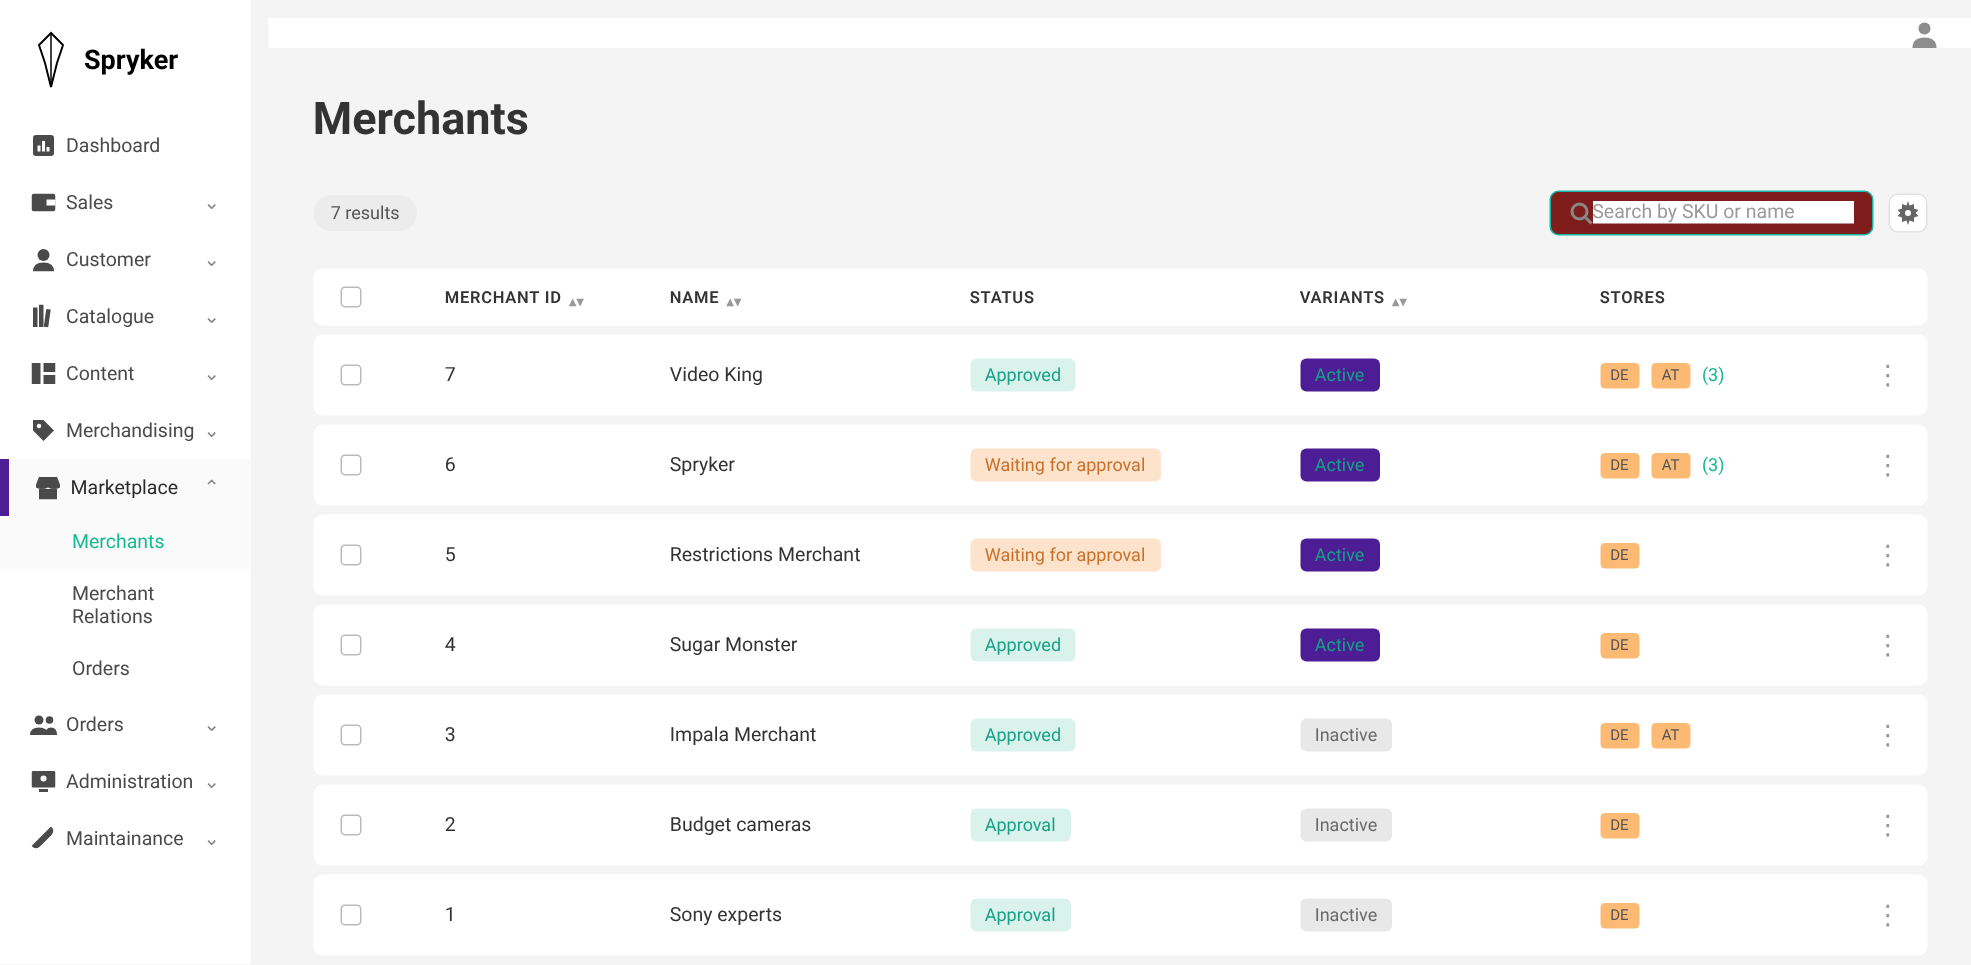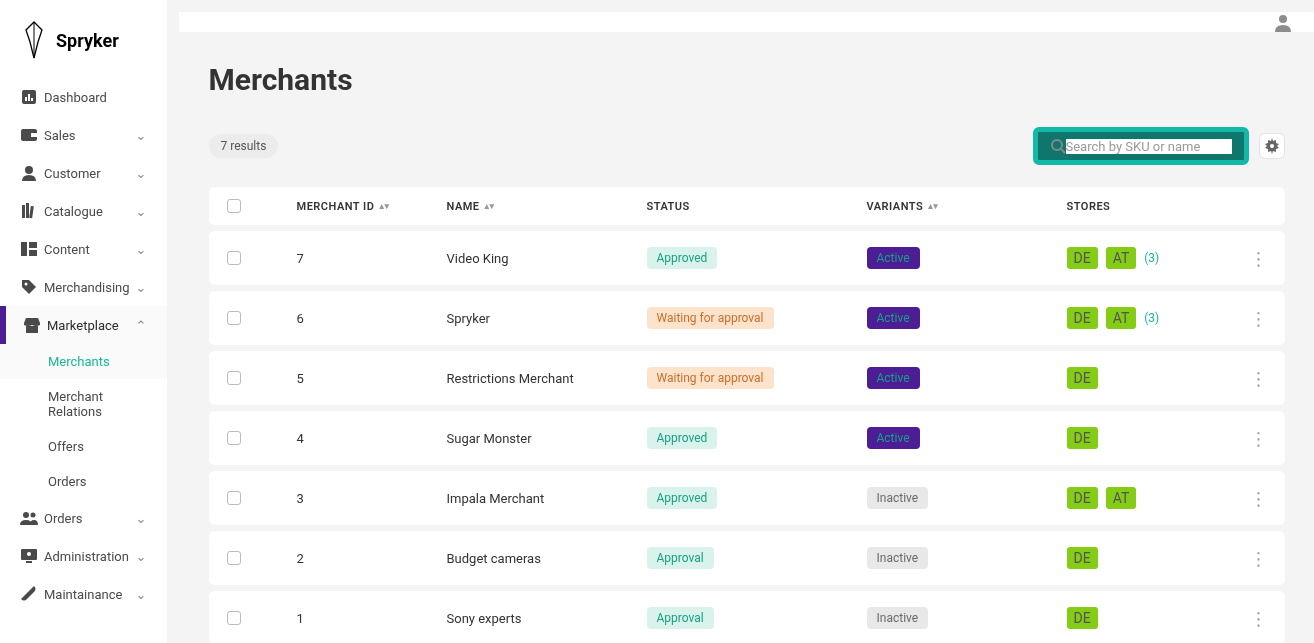--- a/index.html
+++ b/index.html
@@ -20,38 +20,38 @@
 .sub-item{padding:10px 20px 10px 48px;font-size:13px;color:#4a4a4a;cursor:pointer}
 .sub-item.sel{color:#17b995;background:#fafafa}
 .main{flex:1;display:flex;flex-direction:column}
 .topbar{height:38px;background:#fff;display:flex;justify-content:flex-end;align-items:center;padding:0 22px;margin-top:12px;margin-left:12px;margin-right:0}
 .avatar{color:#8d8d8d}
 .content{padding:30px 30px 0 42px}
 .page-title{font-size:30px;font-weight:700;color:#333;margin-bottom:30px}
 .toolbar{display:flex;align-items:center;justify-content:space-between;margin-bottom:22px}
 .results-pill{background:#ececec;color:#555;font-size:12px;padding:5px 12px;border-radius:12px}
 .right-tools{display:flex;align-items:center;gap:10px}
-.search-box{display:flex;align-items:center;background:#0f766e;border:5px solid #14b8a6;border-radius:6px;padding:6px 12px;width:216px}
+.search-box{display:flex;align-items:flex-start;background:#7f1d1d;border:1px solid #14b8a6;border-radius:6px;padding:6px 12px;width:216px}
 .search-box input{border:none;outline:none;font-size:13px;flex:1;color:#333}
 .search-box input::placeholder{color:#9a9a9a}
 .gear-btn{width:26px;height:26px;background:#fff;border:1px solid #e3e3e3;border-radius:6px;display:flex;align-items:center;justify-content:center;cursor:pointer;color:#666}
 .table-wrap{background:transparent}
 .thead,.trow{display:grid;grid-template-columns:70px 150px 200px 220px 200px 160px 40px;align-items:center}
 .thead{background:#fff;border-radius:6px;padding:12px 18px;font-size:11px;letter-spacing:.5px;color:#333;font-weight:600;margin-bottom:6px}
-.th{display:flex;align-items:center;gap:5px;text-transform:uppercase}
+.th{display:flex;align-items:flex-end;gap:5px;text-transform:uppercase}
 .sort-icon{color:#999;font-size:9px;display:flex;flex-direction:column;line-height:5px}
 .trow{background:#fff;border-radius:6px;padding:16px 18px;margin-bottom:6px;font-size:13px;color:#333}
 .chk{width:14px;height:14px;border:1.5px solid #bbb;border-radius:3px;cursor:pointer}
 .badge{display:inline-block;padding:4px 10px;border-radius:4px;font-size:12px}
 .b-approved{background:#d9f3ec;color:#17a085}
 .b-waiting{background:#fde2cc;color:#c9702a}
 .b-active{background:#4c1d95;color:#17a085}
 .b-inactive{background:#e8e8e8;color:#6a6a6a}
 .stores{display:flex;gap:8px;align-items:center}
-.store{background:#84cc16;color:#555;font-size:14px;padding:3px 7px;border-radius:3px}
+.store{background:#fdba74;color:#555;font-size:10px;padding:3px 7px;border-radius:3px}
 .store-more{color:#17b995;font-size:12px}
 .row-menu{color:#999;cursor:pointer;text-align:right;font-size:18px;letter-spacing:-1px}
 svg{display:block}
 </style>
 </head>
 <body>
 
 <div class="app">
   <aside class="sidebar">
     <div class="logo-wrap">
@@ -131,21 +131,20 @@
               <path d="M0 5 L2 0 L14 0 L16 5 L16 7 Q12 9 8 7 Q4 9 0 7 Z" fill="#4a4a4a"></path>
               <rect x="2" y="8" width="12" height="7" fill="#4a4a4a"></rect>
             </svg>
           </span>
         <span class="label">Marketplace</span>
         <span class="chev">⌃</span>
       </div>
       <div class="sub-items">
         <div class="sub-item sel">Merchants</div>
         <div class="sub-item">Merchant Relations</div>
-        <div class="sub-item">Offers</div>
         <div class="sub-item">Orders</div>
       </div>
       <div class="nav-item">
         <span class="icon">
             <svg width="18" height="14" viewBox="0 0 18 14">
               <circle cx="6" cy="4" r="3" fill="#4a4a4a"></circle>
               <circle cx="13" cy="4" r="2.5" fill="#4a4a4a"></circle>
               <path d="M0 14 Q0 9 6 9 Q12 9 12 14 Z" fill="#4a4a4a"></path>
               <path d="M10 14 Q10 9 14 9 Q18 9 18 14 Z" fill="#4a4a4a"></path>
             </svg>

